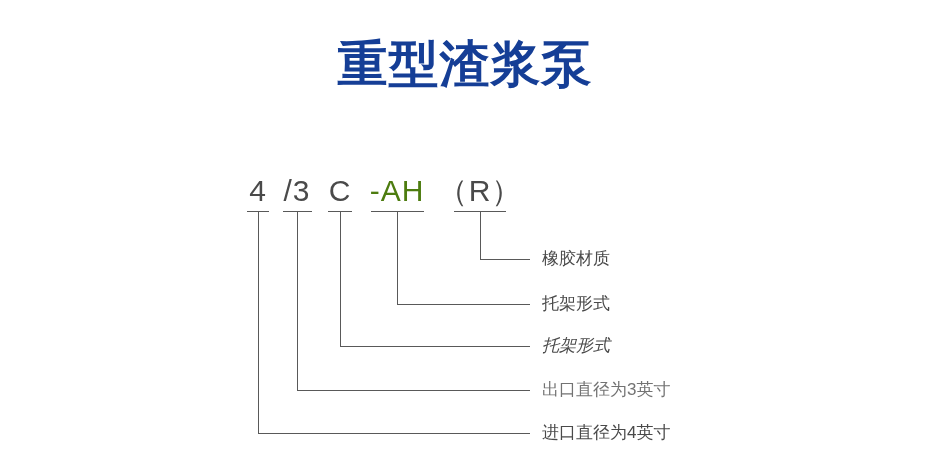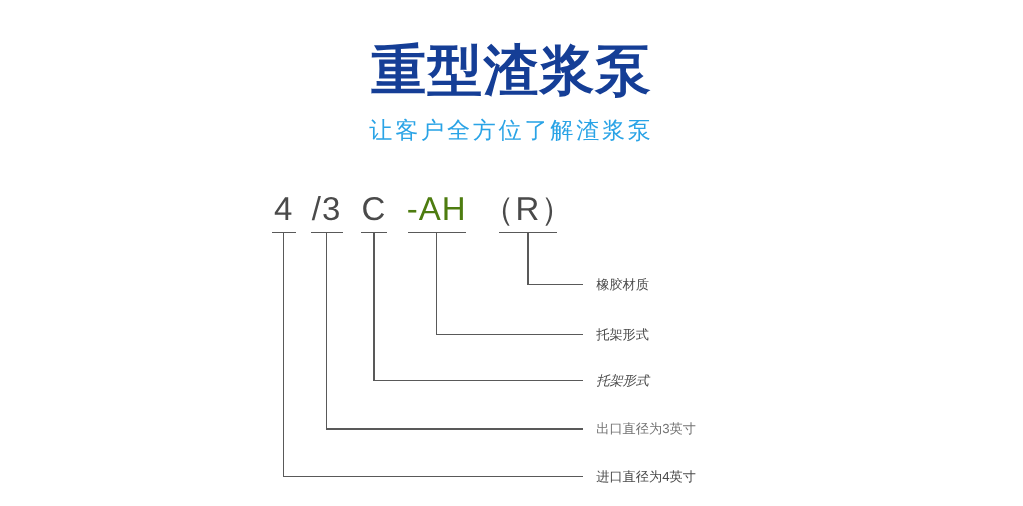--- a/index.html
+++ b/index.html
@@ -51,32 +51,31 @@
     position:absolute;
     transform:translateX(-50%);
     font-size:30px;
     line-height:30px;
     color:#4a4a4a;
     white-space:nowrap;
     letter-spacing:1px;
   }
   .part-label{
     position:absolute;
-    font-size:12px;
+    font-size:17px;
     line-height:22px;
     color:#4a4a4a;
     white-space:nowrap;
   }
 </style>
 </head>
 <body>
 
 <div class="page">
   <h1 class="title" style="color: rgb(21, 62, 150);">重型渣浆泵</h1>
-  <div class="subtitle" style="color: rgb(41, 163, 230);">让客户全方位了解渣浆泵</div>
 
   <div class="diagram">
     <svg id="connector-svg" width="930" height="460" viewBox="0 0 930 460">
         <path d="M 247 211 H 269" stroke="#595959" stroke-width="1" fill="none" shape-rendering="crispEdges"></path>
         <path d="M 258 212 V 433 H 530" stroke="#595959" stroke-width="1" fill="none" shape-rendering="crispEdges"></path>
         <path d="M 282.5 211 H 311.5" stroke="#595959" stroke-width="1" fill="none" shape-rendering="crispEdges"></path>
         <path d="M 297 212 V 390 H 530" stroke="#595959" stroke-width="1" fill="none" shape-rendering="crispEdges"></path>
         <path d="M 328 211 H 352" stroke="#595959" stroke-width="1" fill="none" shape-rendering="crispEdges"></path>
         <path d="M 340 212 V 346 H 530" stroke="#595959" stroke-width="1" fill="none" shape-rendering="crispEdges"></path>
         <path d="M 370.5 211 H 423.5" stroke="#595959" stroke-width="1" fill="none" shape-rendering="crispEdges"></path>

